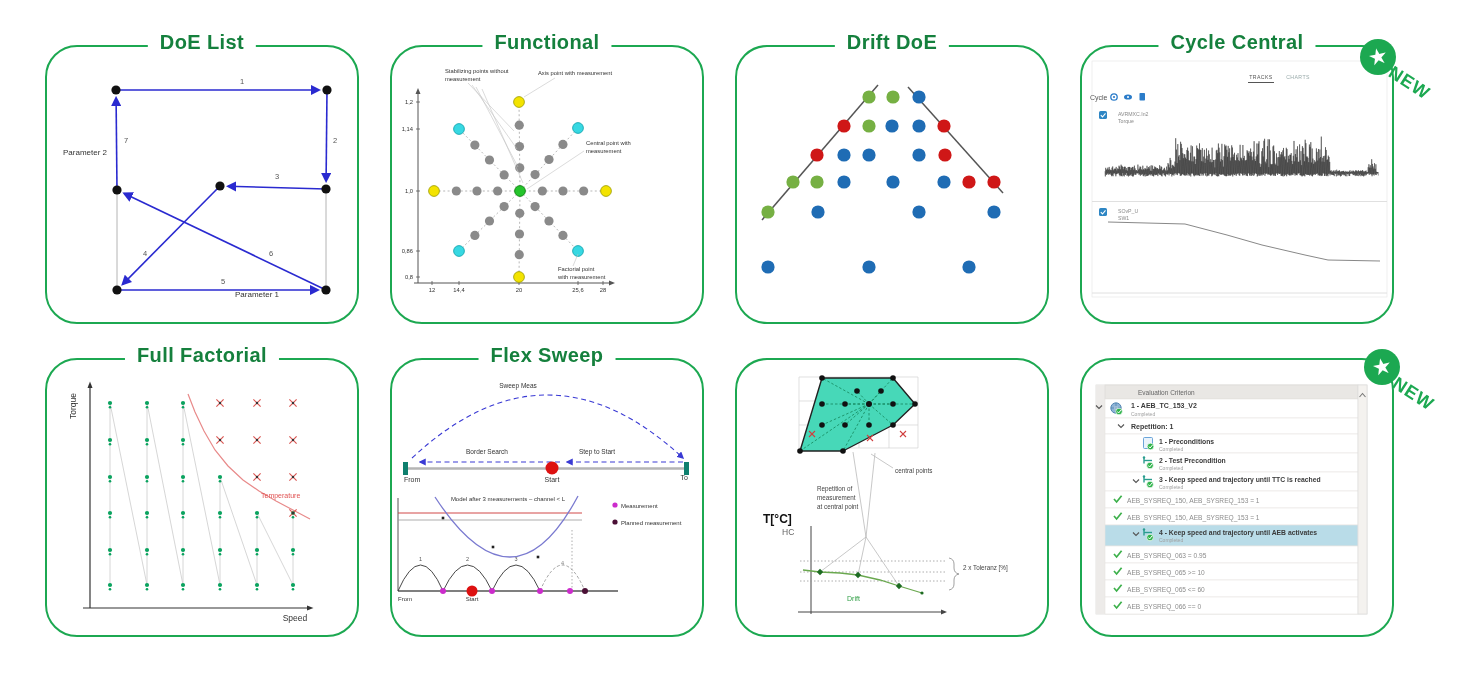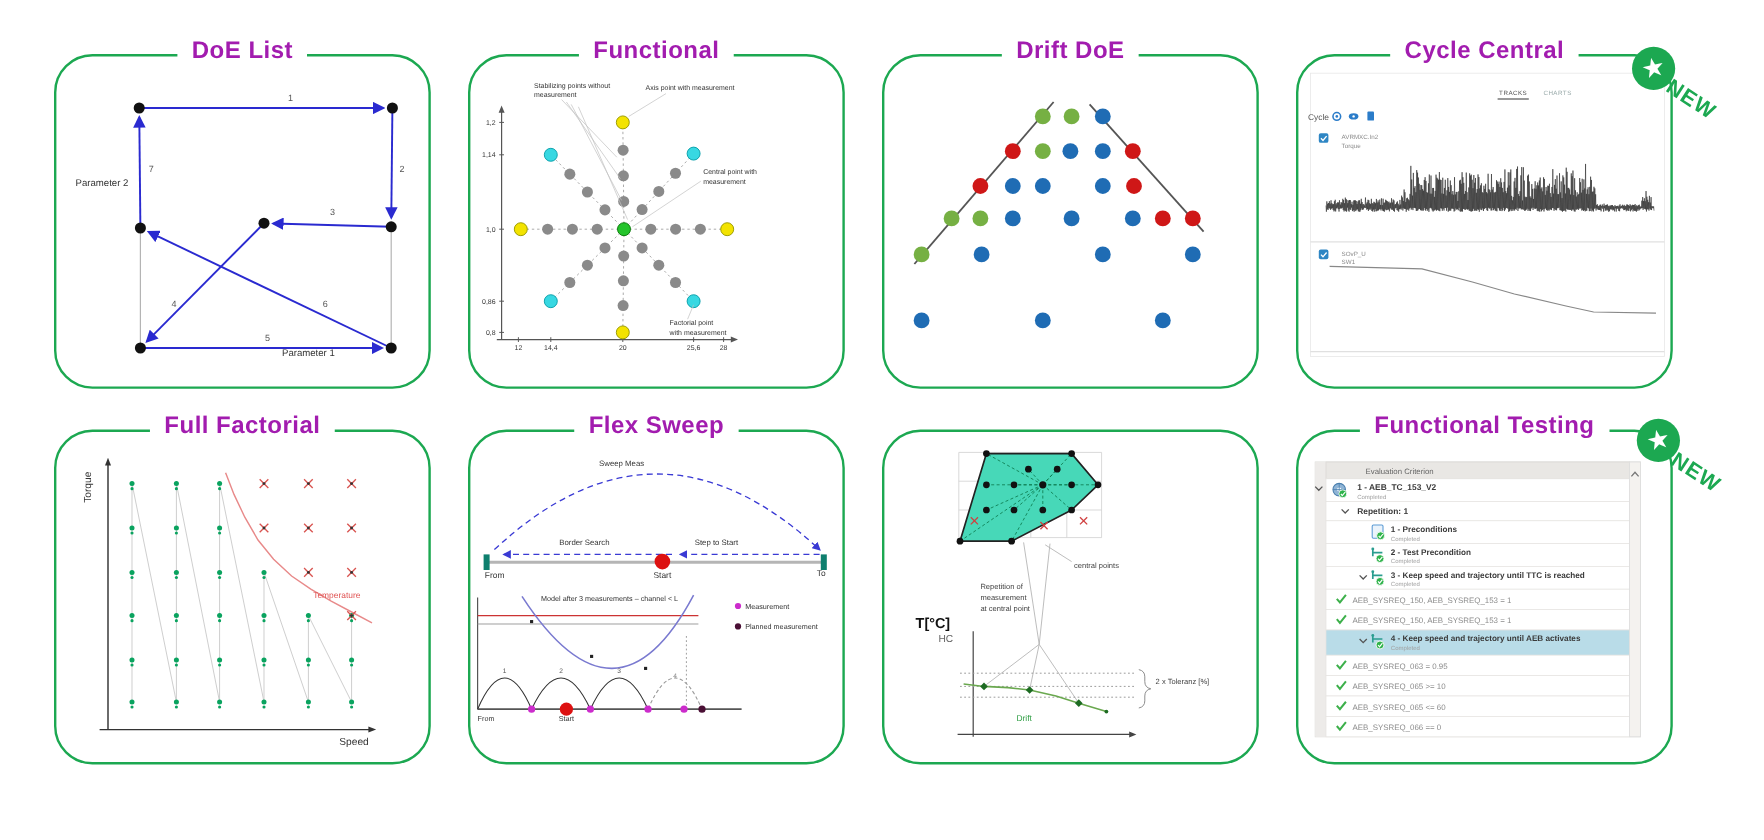--- a/index.html
+++ b/index.html
@@ -1,20 +1,20 @@
 <!DOCTYPE html>
 <html><head>
 <meta charset="utf-8">
 <style>
   html,body{margin:0;padding:0;background:#fff;}
   #canvas{position:relative;width:1470px;height:700px;background:#fff;overflow:hidden;
           font-family:"Liberation Sans","DejaVu Sans",sans-serif;}
   .panel{position:absolute;border:2.5px solid #1ca851;border-radius:32px;background:#fff;}
   .ptitle{position:absolute;top:-16px;left:50%;transform:translateX(-50%);background:#fff;
-          padding:0 12px;margin:0;font-size:20px;font-weight:bold;color:#a21caf;
+          padding:0 12px;margin:0;font-size:20px;font-weight:bold;color:#15803d;
           white-space:nowrap;letter-spacing:.4px;z-index:2;}
   .pdiag{position:absolute;left:-2.5px;top:-2.5px;width:310px;height:275px;}
   .newbadge{position:absolute;width:36px;height:36px;border-radius:50%;background:#1ca851;
             display:flex;align-items:center;justify-content:center;z-index:5;}
   .star{color:#fff;font-size:22px;line-height:1;transform:rotate(-12deg);}
   .newtext{position:absolute;color:#1ca851;font-weight:bold;font-size:18px;
            transform:rotate(33deg);transform-origin:left top;z-index:5;letter-spacing:1px;}
 </style>
 </head>
 <body>
@@ -451,21 +451,20 @@
         <polyline points="68,212 85,214 105,215 123,217 145,222 164,228 187,235" fill="none" stroke="#6aa84f" stroke-width="1.3"></polyline>
         <path d="M85,210.8 L88.2,214 L85,217.2 L81.8,214 Z" fill="#1d6b22" stroke-width="1"></path>
         <path d="M123,213.8 L126.2,217 L123,220.2 L119.8,217 Z" fill="#1d6b22" stroke-width="1"></path>
         <path d="M164,224.8 L167.2,228 L164,231.2 L160.8,228 Z" fill="#1d6b22" stroke-width="1"></path>
         <circle cx="187" cy="235" r="1.6" fill="#1d6b22"></circle>
         <text x="112" y="243" font-size="7" fill="#2f9e44" text-anchor="start" font-weight="normal" font-family="&quot;Liberation Sans&quot;,&quot;DejaVu Sans&quot;,sans-serif">Drift</text>
       </svg>
   </section>
 
   <section class="panel" style="left:1080px;top:358px;width:310px;height:275px">
-    <h2 class="ptitle">Functional Testing</h2>
     <svg class="pdiag" viewBox="0 0 310 275">
         <rect x="16" y="27" width="271" height="229" fill="#fff" stroke="#d8d6d3" stroke-width="0.7"></rect>
         <rect x="16" y="27" width="9" height="229" fill="#edebe9"></rect>
         <rect x="25" y="27" width="253" height="14" fill="#e9e7e4" stroke="#dcdad7" stroke-width="0.7"></rect>
         <text x="58" y="37" font-size="6.5" fill="#666" text-anchor="start" font-weight="normal" font-family="&quot;Liberation Sans&quot;,&quot;DejaVu Sans&quot;,sans-serif">Evaluation Criterion</text>
         <line x1="30" y1="60" x2="30" y2="256" stroke="#e3e1de" stroke-width="0.8"></line>
         <line x1="47" y1="76" x2="47" y2="256" stroke="#eae8e5" stroke-width="0.8"></line>
         <rect x="25" y="41" width="253" height="19" fill="#fff" stroke="#e6e4e1" stroke-width="0.6"></rect>
         <path d="M16,47.5 l3,3 l3,-3" fill="none" stroke-width="1.1" stroke="#555"></path>
         <circle cx="36" cy="50" r="5.2" fill="#8fb4d6" stroke="#4a7fae" stroke-width="0.9"></circle>

